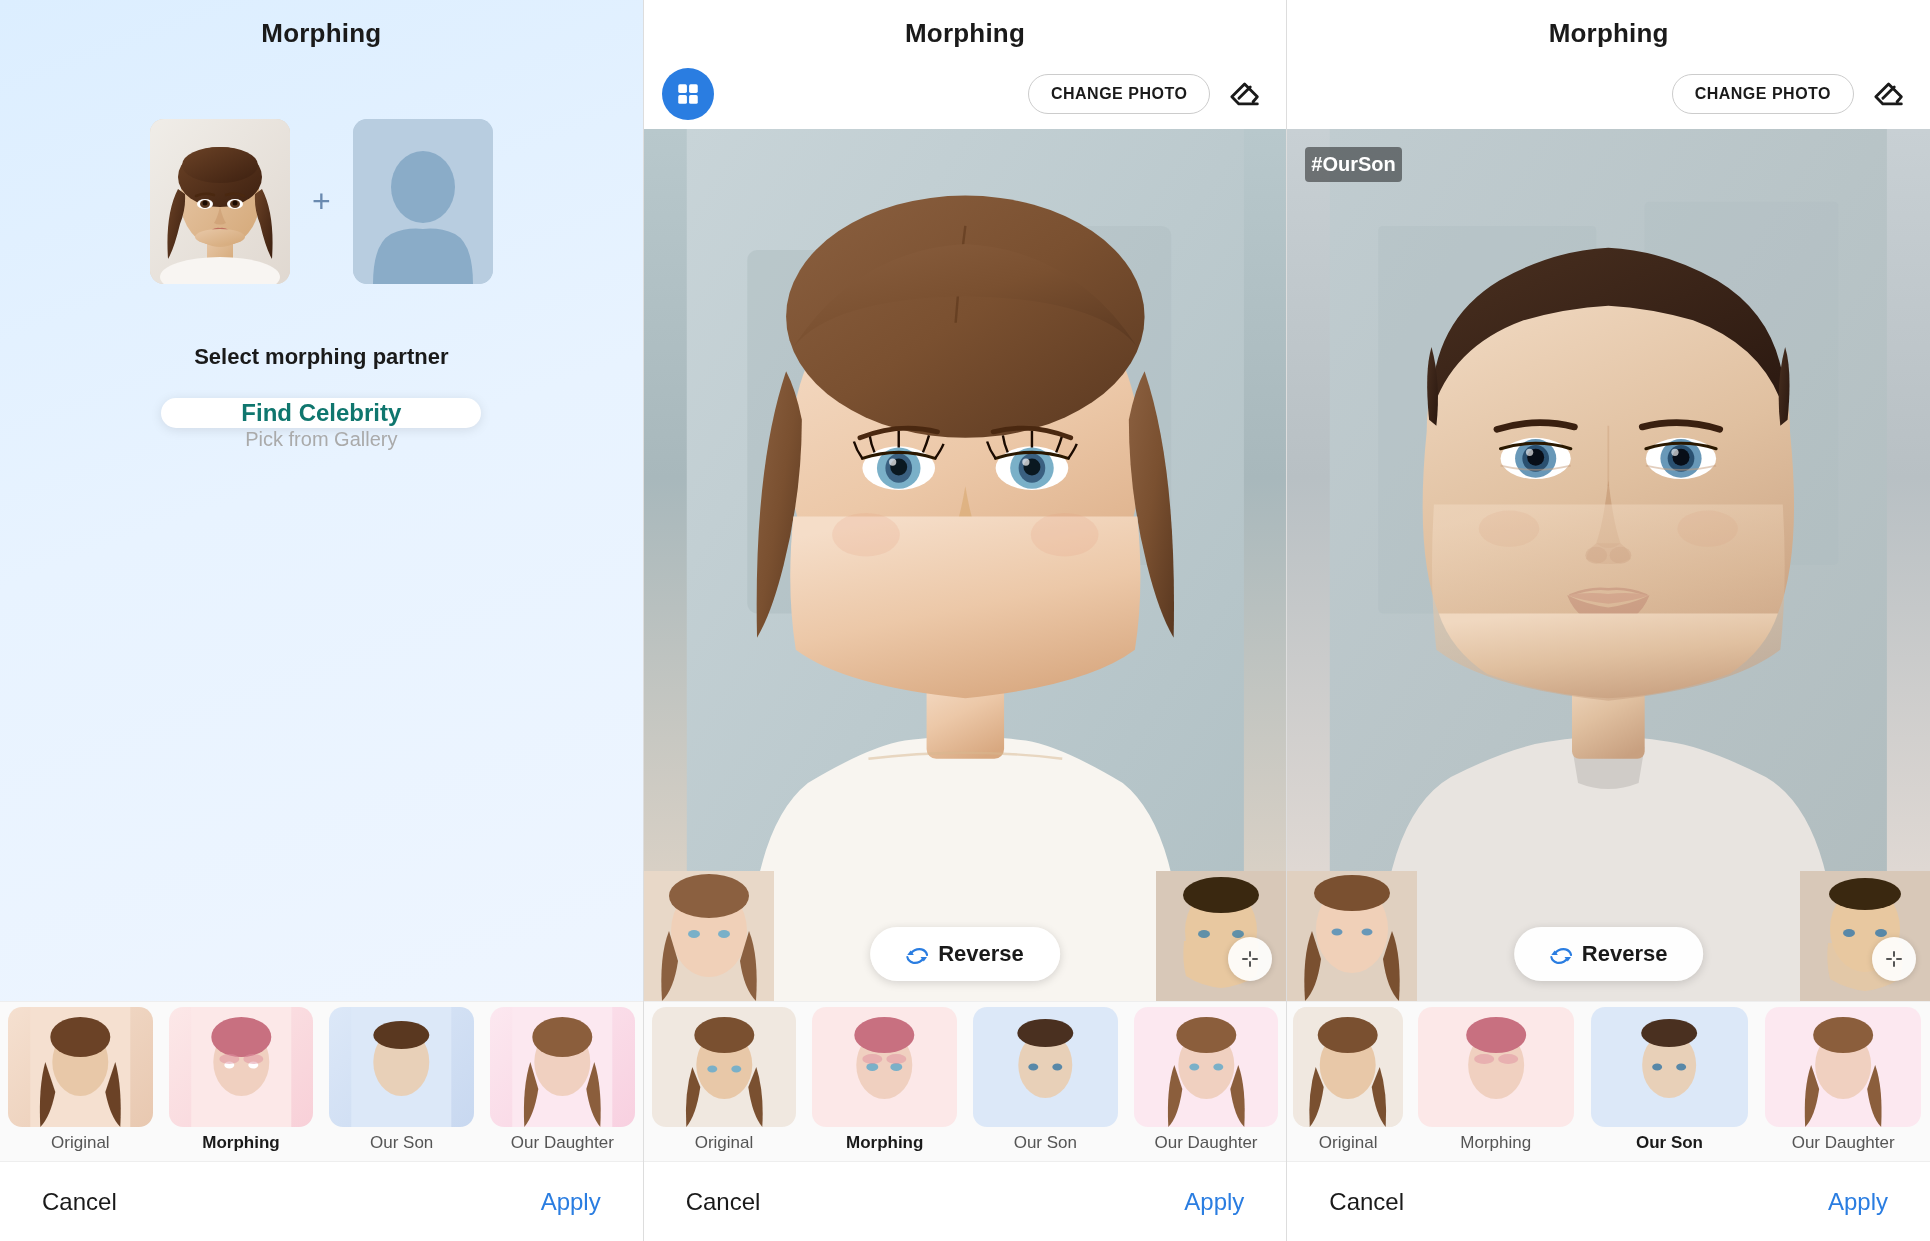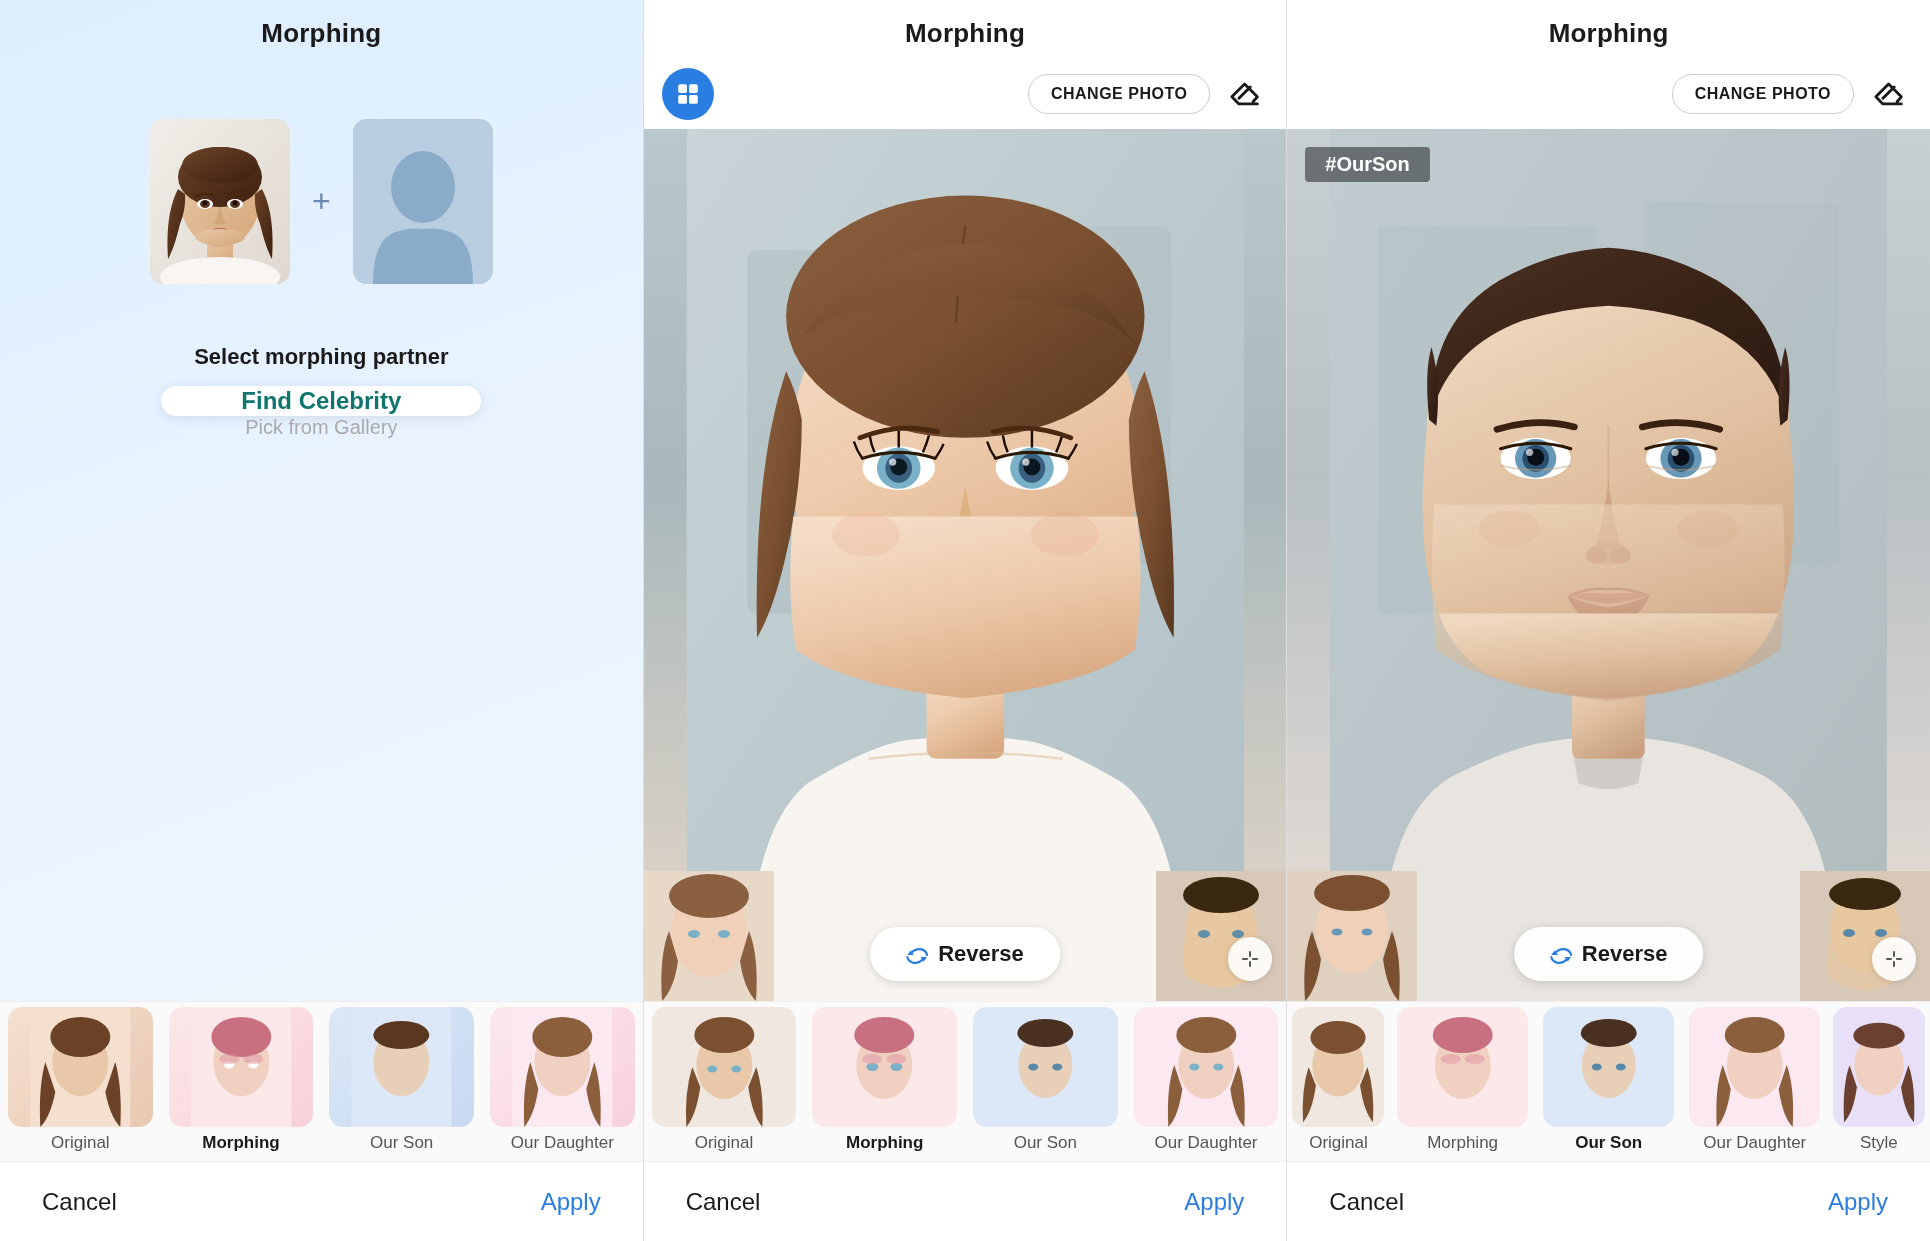--- a/index.html
+++ b/index.html
@@ -73,21 +73,21 @@
     .plus-sign {
       font-size: 32px;
       color: #6a8ab0;
       font-weight: 300;
       margin: 0 4px;
     }
     .p1-select-text {
       font-size: 22px;
       font-weight: 600;
       color: #1a1a1a;
-      margin-bottom: 16px;
+      margin-bottom: 28px;
     }
     .find-celebrity-btn {
       background: #fff;
       border: none;
       border-radius: 40px;
       padding: 1px 80px;
       font-size: 24px;
       font-weight: 600;
       color: #0f766e;
       cursor: pointer;
@@ -249,21 +249,21 @@
       color: #444;
     }
     .hashtag-overlay {
       position: absolute;
       top: 18px;
       left: 18px;
       background: rgba(0,0,0,0.45);
       color: #fff;
       font-size: 20px;
       font-weight: 600;
-      padding: 6px 20px;
+      padding: 6px 6px;
       border-radius: 4px;
     }
 
     
     .svg-face-wrap {
       width: 100%;
       height: 100%;
       display: flex;
       align-items: center;
       justify-content: center;
@@ -823,31 +823,19 @@
         <svg viewBox="0 0 100 120" width="100%" height="100%" xmlns="http://www.w3.org/2000/svg">
           <rect width="100" height="120" fill="#fce8f0"></rect>
           <ellipse cx="50" cy="58" rx="28" ry="34" fill="#f0d0c0"></ellipse>
           <ellipse cx="50" cy="28" rx="30" ry="18" fill="#8b5e3c"></ellipse>
           <path d="M18 58 Q10 80 12 120 Q22 110 26 82Z" fill="#8b5e3c"></path>
           <path d="M82 58 Q90 80 88 120 Q78 110 74 82Z" fill="#8b5e3c"></path>
         </svg>
       </div>
       <span class="tab-label">Our Daughter</span>
     </div>
-    <div class="tab-item partial-tab" style="flex:0.7;overflow:hidden;">
-      <div class="tab-thumb" style="background:#e8e0f8;">
-        <svg viewBox="0 0 100 120" width="100%" height="100%" xmlns="http://www.w3.org/2000/svg">
-          <rect width="100" height="120" fill="#e8e0f8"></rect>
-          <ellipse cx="50" cy="58" rx="27" ry="33" fill="#f0d0c0"></ellipse>
-          <ellipse cx="50" cy="26" rx="28" ry="14" fill="#6a4030"></ellipse>
-          <path d="M18 58 Q10 80 12 120 Q22 110 26 82Z" fill="#6a4030"></path>
-          <path d="M82 58 Q90 80 88 120 Q78 110 74 82Z" fill="#6a4030"></path>
-        </svg>
-      </div>
-      <span class="tab-label">Style</span>
-    </div>
   </div>
 
   <div class="bottom-bar">
     <span class="bottom-cancel">Cancel</span>
     <span class="bottom-apply">Apply</span>
   </div>
 </div>
 
 </body></html>

